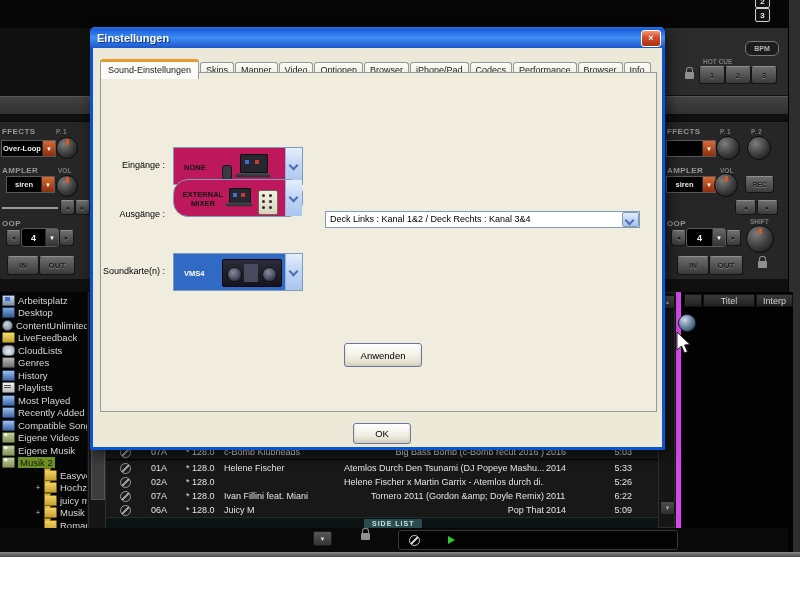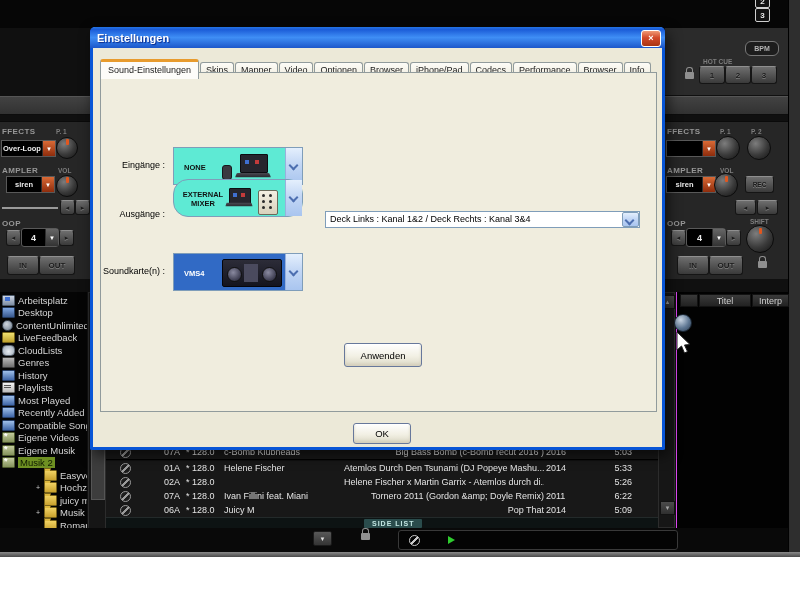--- a/index.html
+++ b/index.html
@@ -62,39 +62,39 @@
   .vscroll{background:#161616;border:1px solid #2c2c2c;box-sizing:border-box;}
   .sc-btn{background:linear-gradient(#4c4c4c,#2f2f2f);border:1px solid #121212;color:#a5a5a5;font-size:6px;
     display:flex;align-items:center;justify-content:center;}
   .sc-thumb{background:#3d3d3d;border:1px solid #555;}
 
   .tracklist{left:106px;top:292px;width:552px;height:233px;background:#101010;overflow:hidden;}
   .trow{position:absolute;left:0;width:552px;height:14px;background:#181818;border-bottom:1px solid #000;color:#e4e4e4;font-size:9px;}
   .trow .cell{position:absolute;top:2px;white-space:nowrap;overflow:hidden;}
   .tico{position:absolute;left:14px;top:2px;width:9px;height:9px;border:1px solid #9a9a9a;border-radius:50%;
     background:linear-gradient(135deg,transparent 42%,#9a9a9a 42%,#9a9a9a 58%,transparent 58%),#1d1d1d;}
-  .tkey{left:32px;width:42px;text-align:right;}
+  .tkey{left:32px;width:42px;text-align:center;}
   .tbpm{left:80px;width:36px;}
   .tart{left:118px;width:116px;}
   .tttl{left:238px;width:200px;text-align:right;}
   .tyr{left:440px;width:34px;}
   .ttm{left:494px;width:32px;text-align:right;}
   .sidelist-bar{left:106px;top:517px;width:552px;height:11px;background:#0d1313;border-top:1px solid #232a2a;display:flex;align-items:center;}
   .sidelist-tag{margin-left:258px;background:#2a4c4c;color:#c2e6e2;font-size:7px;font-weight:bold;letter-spacing:1px;
     padding:1px 8px;border-radius:1px;}
 
   .botbar{left:0;top:528px;width:788px;height:24px;background:#090909;}
   .searchbox{left:398px;top:530px;width:278px;height:18px;background:#040404;border:1px solid #393939;border-radius:3px;display:flex;align-items:center;}
   .searchic{width:9px;height:9px;border:1.5px solid #c9c9c9;border-radius:50%;margin-left:10px;
     background:linear-gradient(135deg,transparent 44%,#c9c9c9 44%,#c9c9c9 58%,transparent 58%);}
   .playic{width:0;height:0;border-left:7px solid #2ecc2e;border-top:4.5px solid transparent;border-bottom:4.5px solid transparent;margin-left:28px;}
   .chevbtn{background:linear-gradient(#585858,#343434);border:1px solid #1a1a1a;border-radius:2px;color:#ddd;font-size:6px;
     display:flex;align-items:center;justify-content:center;}
 
-  .sidepanel{left:676px;top:292px;width:112px;height:265px;background:#020202;border-left:1px solid #d946ef;}
+  .sidepanel{left:676px;top:292px;width:112px;height:265px;background:#020202;border-left:5px solid #d946ef;}
   .shead{position:absolute;top:2px;height:13px;background:linear-gradient(#3a3a3a,#222);border:1px solid #121212;
     color:#cfcfcf;font-size:9px;display:flex;align-items:center;justify-content:center;box-sizing:border-box;}
   .globe{border-radius:50%;background:radial-gradient(circle at 35% 30%,#cdd9e6,#5f7894 55%,#2c3c50);border:1px solid #1c2835;}
 
   .cursor-svg{left:676px;top:332px;width:18px;height:26px;z-index:60;}
 
   
   .dialog{left:90px;top:27px;width:575px;height:423px;background:#ece9d8;border:3px solid #0855d6;border-top:none;
     border-radius:5px 5px 2px 2px;box-sizing:border-box;box-shadow:3px 5px 14px rgba(0,0,0,.6);z-index:40;}
   .titlebar{position:absolute;left:-3px;top:0;width:575px;height:21px;border-radius:5px 5px 0 0;
@@ -102,21 +102,21 @@
   .titlebar .ttl{color:#fff;font-size:11px;font-weight:bold;margin-left:7px;text-shadow:1px 1px 1px #0a2a8a;}
   .closebtn{position:absolute;right:4px;top:3px;width:18px;height:15px;border:1px solid #fff;border-radius:3px;
     background:linear-gradient(#f09a76,#d2492a 45%,#a83412);color:#fff;font-size:9px;font-weight:bold;
     display:flex;align-items:center;justify-content:center;line-height:1;}
   .tabsrow{position:absolute;left:7px;top:31px;display:flex;align-items:flex-end;}
   .tab{background:linear-gradient(#fdfcf7,#eeebdd);border:1px solid #919b9c;border-bottom:none;border-radius:3px 3px 0 0;
     font-size:9px;color:#1a1a1a;padding:2px 5px 2px 5px;margin-right:1px;height:11px;line-height:11px;}
   .tab.active{background:#fdfcf9;border-top:3px solid #e89b2d;padding:2px 7px;height:13px;line-height:12px;position:relative;top:1px;z-index:2;}
   .tabpanel{position:absolute;left:7px;top:45px;width:555px;height:338px;border:1px solid #919b9c;background:#f0edde;}
   .fldlabel{position:absolute;width:66px;text-align:right;font-size:9px;color:#000;}
-  .bigcombo{position:absolute;width:130px;height:38px;background:#5eead4;border:1px solid #7f9db9;box-sizing:border-box;}
+  .bigcombo{position:absolute;width:130px;height:38px;background:#be185d;border:1px solid #7f9db9;box-sizing:border-box;}
   .combo-chev{position:absolute;right:0;top:0;bottom:0;width:16px;background:linear-gradient(#e4effd,#c3d7f5 45%,#a9c5ef);
     border-left:1px solid #98b1dc;}
   .combo-chev::after{content:"";position:absolute;left:4px;top:14px;width:5px;height:5px;
     border-right:2px solid #4d6fb0;border-bottom:2px solid #4d6fb0;transform:rotate(45deg);}
   .bigval{position:absolute;font-size:7.5px;font-weight:bold;color:#111;}
   .wcombo{position:absolute;height:17px;background:#fff;border:1px solid #7f9db9;box-sizing:border-box;}
   .wcombo .wval{position:absolute;left:4px;top:2px;font-size:9px;color:#000;white-space:nowrap;}
   .wcombo .combo-chev{width:15px;border:1px solid #7f9db9;border-radius:2px;}
   .wcombo .combo-chev::after{top:4px;left:3px;}
   .xpbtn{position:absolute;background:linear-gradient(#fff,#f2f0e4 55%,#dcd8c6);border:1px solid #67789b;border-radius:3px;

